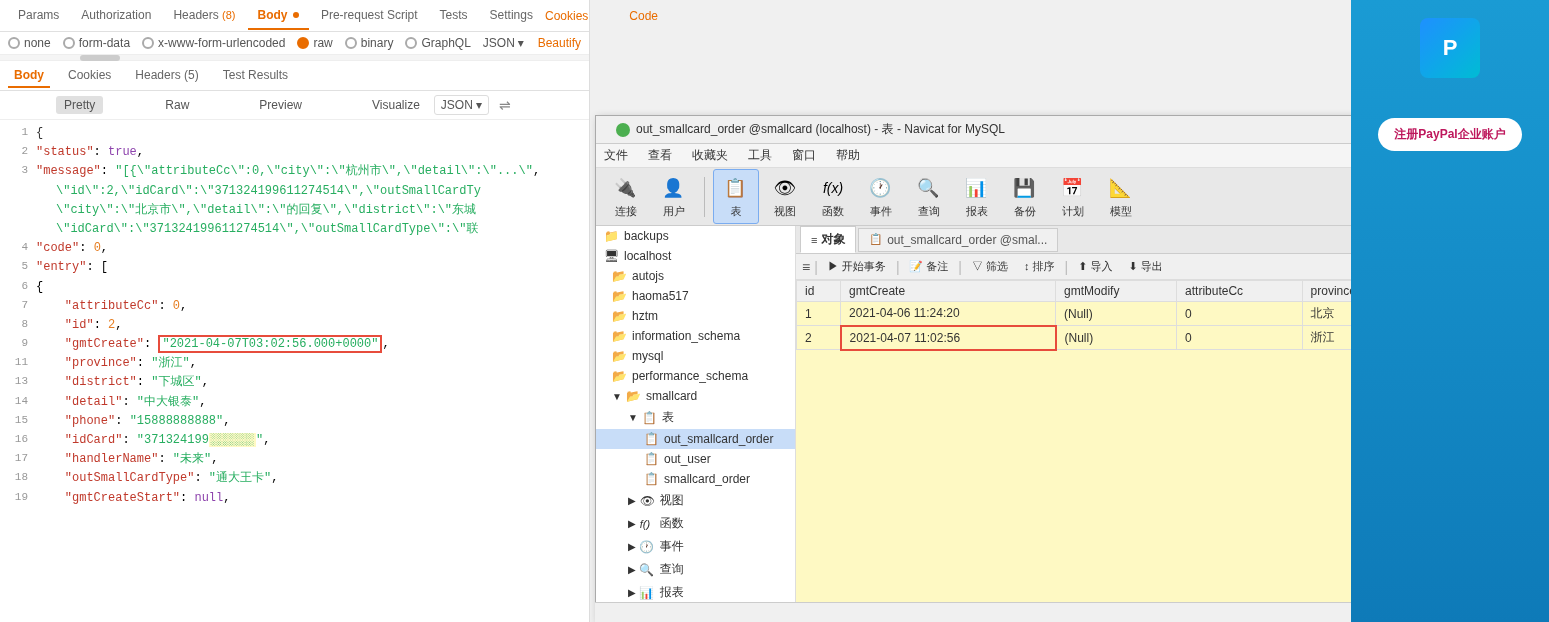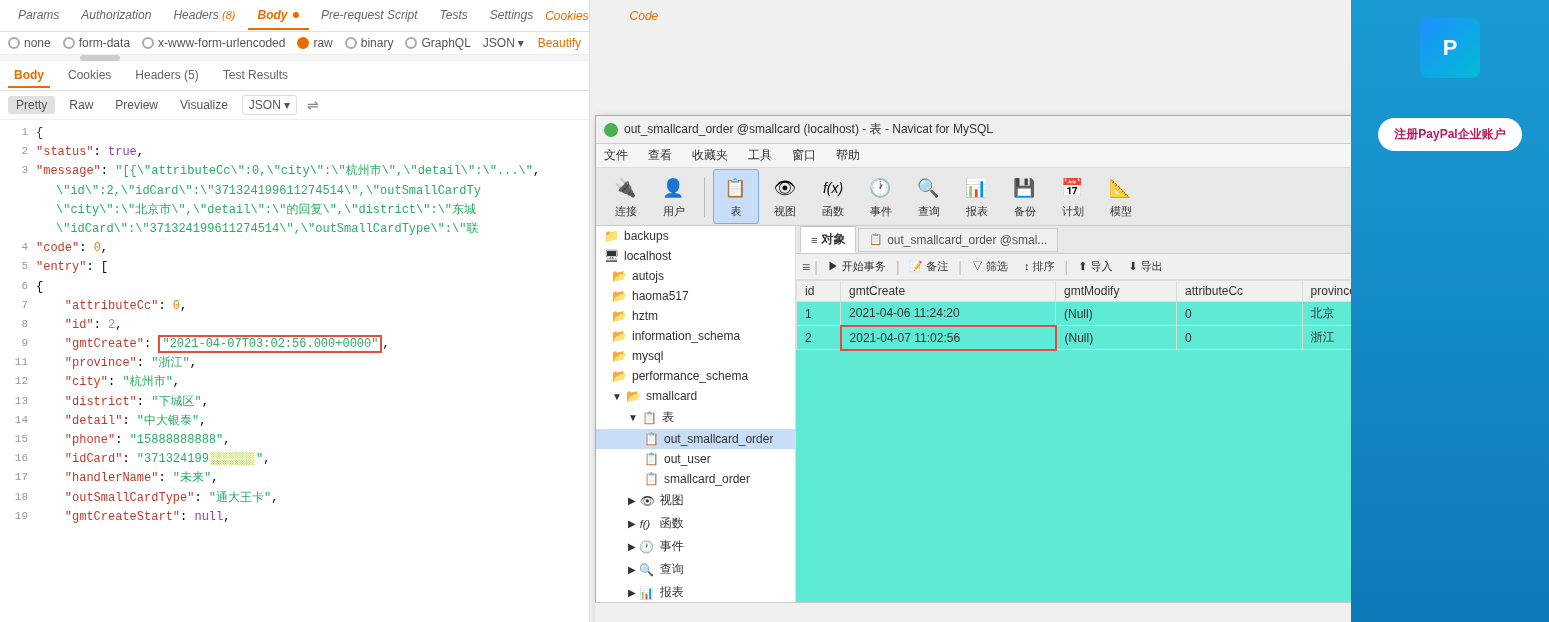--- a/index.html
+++ b/index.html
@@ -18,21 +18,20 @@
     }
 
     .tab-bar {
       display: flex;
       align-items: center;
       border-bottom: 1px solid #e0e0e0;
       background: #fff;
       padding: 0 8px;
       height: 32px;
       gap: 2px;
-      font-style: italic;
     }
     .tab-item {
       padding: 6px 10px;
       font-size: 12px;
       cursor: pointer;
       color: #666;
       border-bottom: 2px solid transparent;
       white-space: nowrap;
     }
     .tab-item.active {
@@ -141,20 +140,21 @@
       background: #fff;
       border-bottom: 1px solid #eee;
     }
     .view-btn {
       padding: 2px 8px;
       font-size: 12px;
       cursor: pointer;
       color: #555;
       border: none;
       background: transparent;
+      margin-left: 48px;
     }
     .view-btn.active {
       background: #e0e0e0;
       border-radius: 3px;
     }
     .json-view-dropdown {
       display: flex;
       align-items: center;
       gap: 3px;
       font-size: 12px;
@@ -217,21 +217,21 @@
       border: 1px solid #aaa;
       display: flex;
       flex-direction: column;
       box-shadow: 2px 2px 8px rgba(0,0,0,0.2);
     }
 
     .nav-titlebar {
       display: flex;
       align-items: center;
       background: #f0f0f0;
-      padding: 4px 8px;
+      padding: 4px 20px;
       border-bottom: 1px solid #ccc;
       height: 28px;
     }
     .nav-title-icon {
       width: 14px; height: 14px;
       background: #4caf50;
       border-radius: 50%;
       margin-right: 6px;
     }
     .nav-title-text {
@@ -398,21 +398,21 @@
     }
     .nav-action-separator {
       color: #bbb;
       font-size: 14px;
     }
 
     
     .nav-table-area {
       flex: 1;
       overflow: auto;
-      background: #5eead4;
+      background: #fef9c3;
     }
     .nav-table {
       width: 100%;
       border-collapse: collapse;
       font-size: 12px;
     }
     .nav-table th {
       background: #f0f0f0;
       border: 1px solid #ddd;
       padding: 3px 8px;
@@ -617,26 +617,20 @@
     <div class="code-line">
       <span class="line-num">9</span>
       <span class="code-content">
         &nbsp;&nbsp;&nbsp;&nbsp;<span class="key-color">"gmtCreate"</span><span>: </span><span class="highlight-box"><span class="str-color">"2021-04-07T03:02:56.000+0000"</span></span><span>,</span>
       </span>
     </div>
     <div class="code-line">
       <span class="line-num">11</span>
       <span class="code-content">
         &nbsp;&nbsp;&nbsp;&nbsp;<span class="key-color">"province"</span><span>: </span><span class="str-color">"浙江"</span><span>,</span>
-      </span>
-    </div>
-    <div class="code-line">
-      <span class="line-num">12</span>
-      <span class="code-content">
-        &nbsp;&nbsp;&nbsp;&nbsp;<span class="key-color">"city"</span><span>: </span><span class="str-color">"杭州市"</span><span>,</span>
       </span>
     </div>
     <div class="code-line">
       <span class="line-num">13</span>
       <span class="code-content">
         &nbsp;&nbsp;&nbsp;&nbsp;<span class="key-color">"district"</span><span>: </span><span class="str-color">"下城区"</span><span>,</span>
       </span>
     </div>
     <div class="code-line">
       <span class="line-num">14</span>

